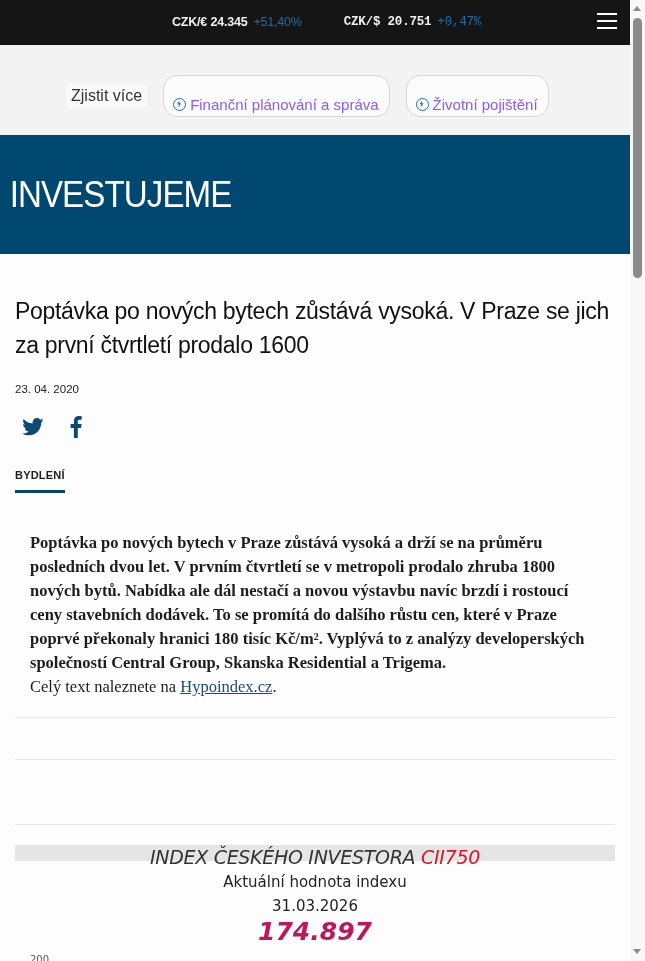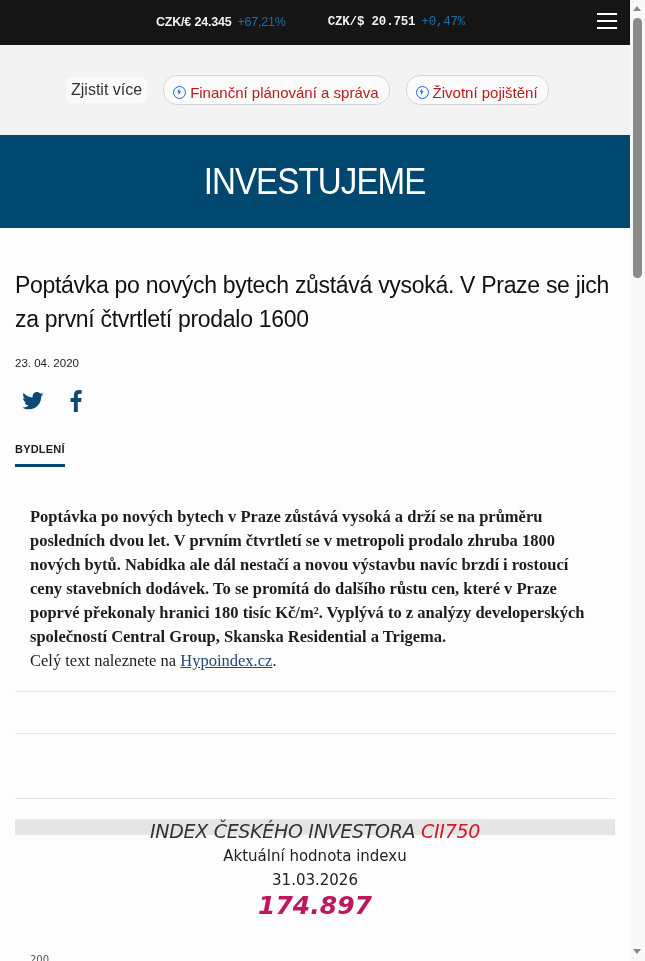--- a/index.html
+++ b/index.html
@@ -3,38 +3,38 @@
 <meta charset="utf-8">
 <style>
   * { box-sizing: border-box; margin: 0; padding: 0; }
   html, body { width: 645px; height: 961px; overflow: hidden; background: #fdfdfd; }
   body { font-family: "Liberation Sans", sans-serif; color: #111; position: relative; }
 
   .page { position: absolute; left: 0; top: 0; width: 630px; height: 961px; background: #fdfdfd; overflow: hidden; }
 
   
   .ticker { height: 45px; background: #151515; display: flex; align-items: center; position: relative; }
-  .ticker-items { position: absolute; left: 156px; top: 15px; display: flex; gap: 0; font-size: 12.5px; font-weight: bold; letter-spacing: -0.2px; }
+  .ticker-items { position: absolute; left: 172px; top: 15px; display: flex; gap: 0; font-size: 12.5px; font-weight: bold; letter-spacing: -0.2px; }
   .tick { display: flex; align-items: baseline; }
   .tick .pair { color: #f1f1f1; }
   .tick .chg { color: #1e6fa8; font-weight: normal; margin-left: 6px; }
   .tick + .tick { margin-left: 42px; font-family: Liberation Mono, monospace; }
   .hamburger { position: absolute; left: 597px; top: 13px; width: 20px; height: 18px; cursor: pointer; }
   .hamburger span { display: block; height: 2px; background: #fff; margin-bottom: 5px; }
 
   
   .chips { height: 90px; background: #f3f3f3; position: relative; }
   .chips-inner { position: absolute; left: 66px; top: 11px; display: flex; align-items: center; gap: 16px; }
   .chip-static { background: #fafafa; border-radius: 6px; padding: 4px 5px; font-size: 16px; color: #333; }
-  .chip { border: 1px solid #d6d6d6; background: #fbfbfb; border-radius: 14px; padding: 8px 10px 3px 9px; font-size: 15px; color: #b91c1c; display: flex; align-items: center; gap: 4px; cursor: pointer; }
+  .chip { border: 1px solid #d6d6d6; background: #fbfbfb; border-radius: 14px; padding: 20px 10px 3px 9px; font-size: 15px; color: #8b5cf6; display: flex; align-items: center; gap: 4px; cursor: pointer; }
   .bolt { width: 13px; height: 13px; border: 1.5px solid #1a66e0; border-radius: 50%; display: inline-block; position: relative; }
   .bolt::after { content: ""; position: absolute; left: 3px; top: 1.5px; width: 4px; height: 7px; background: #1a66e0; clip-path: polygon(60% 0, 0 55%, 45% 55%, 30% 100%, 100% 40%, 55% 40%); }
 
   
-  .banner { height: 93px; background: #00486f; display: flex; align-items: center; justify-content: center; }
+  .banner { height: 119px; background: #00486f; display: flex; align-items: center; }
   .brand { color: #fff; font-family: "Liberation Sans", sans-serif; font-size: 36px; letter-spacing: -1px; font-weight: normal; transform: scaleX(0.92); margin-left: 0px; }
 
   
   .article { padding: 40px 15px 0 15px; }
   .title { font-size: 23px; line-height: 34px; font-weight: normal; color: #111; letter-spacing: -0.3px; }
   .date { margin-top: 21px; font-size: 11.5px; color: #222; }
   .share { margin-top: 17px; display: flex; gap: 26px; align-items: center; padding-left: 7px; height: 30px; }
   .share svg { display: block; cursor: pointer; }
   .tag { margin-top: 27px; display: inline-block; font-size: 11px; font-weight: bold; color: #1e1e1e; letter-spacing: 0.2px; padding-bottom: 9px; border-bottom: 3px solid #06466e; }
 
@@ -63,21 +63,21 @@
 </style>
 </head>
 <body>
 
 <div class="page">
 
   <div class="ticker">
     <div class="ticker-items">
       <div class="tick">
         <span class="pair">CZK/€ 24.345</span>
-        <span class="chg">+67,21%</span>
+        <span class="chg">+51,40%</span>
       </div>
       <div class="tick">
         <span class="pair">CZK/$ 20.751</span>
         <span class="chg">+0,47%</span>
       </div>
     </div>
     <div class="hamburger">
       <span></span>
         <span></span>
         <span></span>

